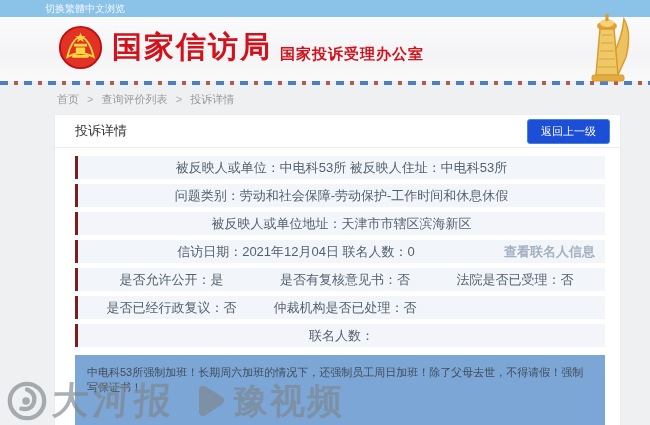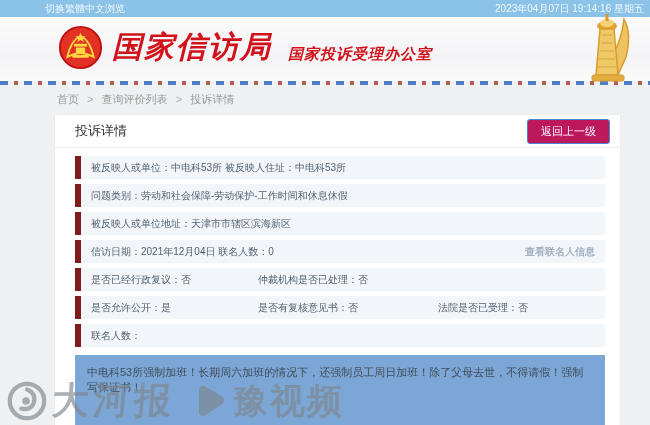--- a/index.html
+++ b/index.html
@@ -15,28 +15,28 @@
     font-size:10px;line-height:17px;
     display:flex;justify-content:space-between;
     padding:0 6px 0 45px;box-sizing:border-box;align-items:flex-end;
   }
   .topbar a{color:#f2f8fd;text-decoration:none;}
   
   .header{
     height:64px;background:linear-gradient(180deg,#fbfbfc 0%,#f4f4f6 60%,#fafafa 100%);
     position:relative;
   }
-  .brand{position:absolute;left:58px;top:8px;display:flex;align-items:center;font-style:italic;}
+  .brand{position:absolute;left:58px;top:8px;display:flex;align-items:center;}
   .emblem{width:45px;height:45px;margin-right:9px;}
   .org-name{
     font-size:30px;font-weight:bold;color:#d1121b;letter-spacing:2px;
     font-family:"DejaVu Sans","Liberation Sans",sans-serif;
   }
   .org-sub{
-    font-size:15px;font-weight:bold;color:#d1121b;margin-left:16px;
+    font-size:15px;font-weight:bold;color:#d1121b;margin-left:8px;
     position:relative;top:7px;letter-spacing:1px;
   }
   .tower{position:absolute;right:12px;top:-4px;height:70px;width:58px;}
   
   .dotline{
     height:4px;
     background:repeating-linear-gradient(90deg,
       #4f7dc8 0 8px,transparent 8px 14px,
       #b85850 14px 18px,transparent 18px 24px);
   }
@@ -50,34 +50,34 @@
   .panel{
     margin:8px 0 0 55px;width:565px;background:#fff;min-height:312px;
     box-shadow:0 0 2px rgba(0,0,0,0.05);
   }
   .panel-header{
     height:32px;display:flex;align-items:center;justify-content:space-between;
     padding:0 10px 0 20px;border-bottom:1px solid #ececec;
   }
   .panel-title{font-size:13px;color:#333;}
   .back-btn{
-    background:#be185d;border:1px solid #4387d2;color:#fff;font-size:11px;
+    background:#1d4ed8;border:1px solid #4387d2;color:#fff;font-size:11px;
     padding:4px 13px;border-radius:3px;cursor:pointer;
     font-family:inherit;
   }
   .section-title{
     padding:10px 0 7px 20px;font-size:12px;color:#8494aa;
     border-bottom:1px solid #f2f5f9;
   }
   .rows{padding:8px 15px 0 20px;}
   .row{
-    background:#f2f6fa;border-left:6px solid #7f1d1d;
+    background:#f2f6fa;border-left:3px solid #7f1d1d;
     padding:5px 10px;margin-bottom:5px;
-    font-size:10px;color:#55606e;line-height:13px;
-    display:flex;align-items:center;
+    font-size:13px;color:#55606e;line-height:13px;
+    display:flex;align-items:center;text-align:center;
   }
   .row .grow{flex:1;}
   .row .link{color:#a4b0c0;text-decoration:none;cursor:pointer;font-weight:bold;}
   .row .col1{width:167px;}
   .row .col2{width:180px;}
   .row .col3{flex:1;}
   .appeal{
     margin:8px 15px 0 20px;background:#7ca6d6;color:#414c59;
     padding:10px 12px;font-size:11px;line-height:15px;height:72px;
     box-sizing:border-box;
@@ -99,21 +99,20 @@
     font-weight:bold;font-size:35px;letter-spacing:2px;
     font-family:"DejaVu Sans","Liberation Sans",sans-serif;
     text-align:center;
   }
 </style>
 </head>
 <body>
 
 <div class="topbar">
   <a>切换繁體中文浏览</a>
-  <span>2023年04月07日 19:14:16 星期五</span>
 </div>
 
 <div class="header">
   <div class="brand">
     <svg class="emblem" viewBox="0 0 48 48">
       <circle cx="24" cy="24" r="22" fill="#e23125"></circle>
       <circle cx="24" cy="24" r="22" fill="none" stroke="#c00d0d" stroke-width="2"></circle>
       <path d="M10 34 Q14 16 24 12 Q34 16 38 34 Q31 30 24 30 Q17 30 10 34Z" fill="none" stroke="#ffd83d" stroke-width="2"></path>
       <polygon points="24,8 25.5,12 29.5,12 26.3,14.4 27.6,18.4 24,16 20.4,18.4 21.7,14.4 18.5,12 22.5,12" fill="#ffd83d"></polygon>
       <rect x="17" y="20" width="14" height="3" fill="#ffd83d"></rect>
@@ -159,27 +158,27 @@
       <span class="grow">问题类别：劳动和社会保障-劳动保护-工作时间和休息休假</span>
     </div>
     <div class="row">
       <span class="grow">被反映人或单位地址：天津市市辖区滨海新区</span>
     </div>
     <div class="row">
       <span class="grow">信访日期：2021年12月04日 联名人数：0</span>
       <a class="link">查看联名人信息</a>
     </div>
     <div class="row">
-      <span class="col1">是否已经行政复议：否</span>
-      <span class="col2">仲裁机构是否已处理：否</span>
-    </div>
-    <div class="row">
       <span class="col1">是否允许公开：是</span>
       <span class="col2">是否有复核意见书：否</span>
       <span class="col3">法院是否已受理：否</span>
+    </div>
+    <div class="row">
+      <span class="col1">是否已经行政复议：否</span>
+      <span class="col2">仲裁机构是否已处理：否</span>
     </div>
     <div class="row">
       <span class="grow">联名人数：</span>
     </div>
   </div>
 
   <div class="appeal">中电科53所强制加班！长期周六加班的情况下，还强制员工周日加班！除了父母去世，不得请假！强制写保证书！</div>
 </div>
 
 <div class="watermark">

